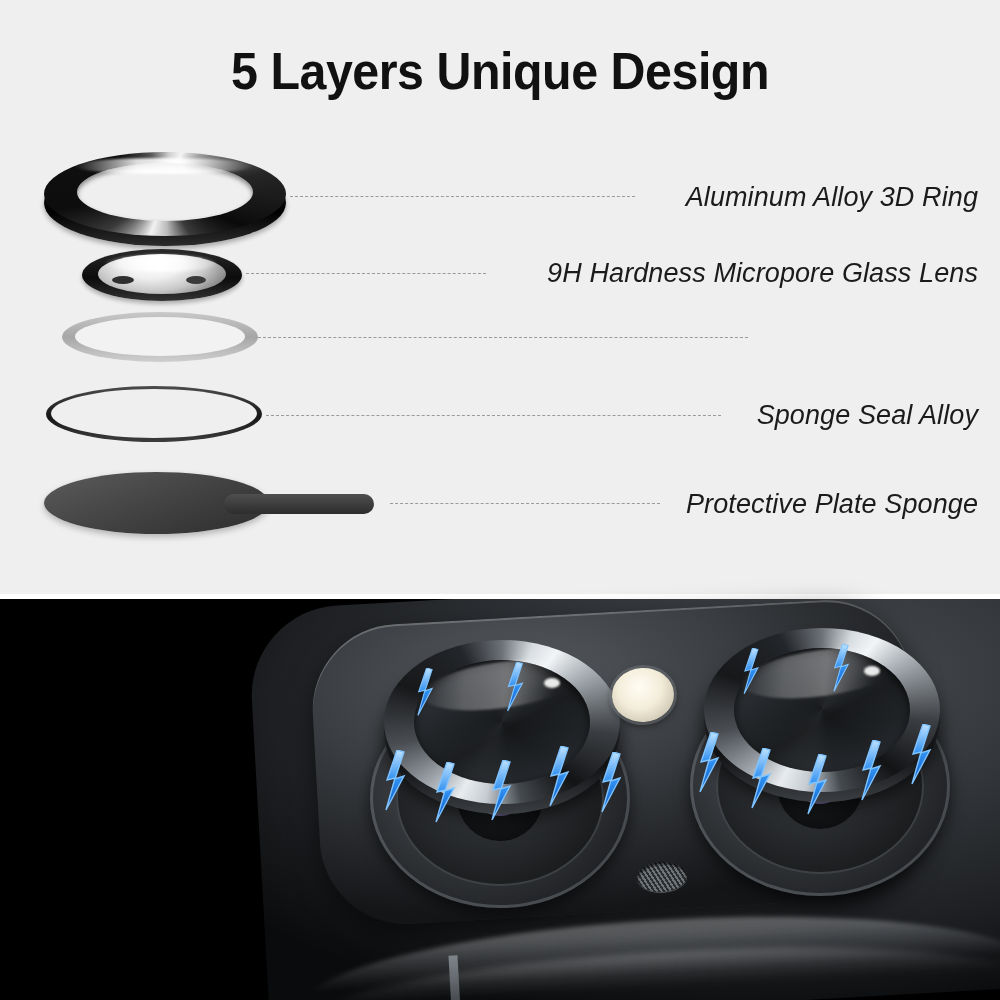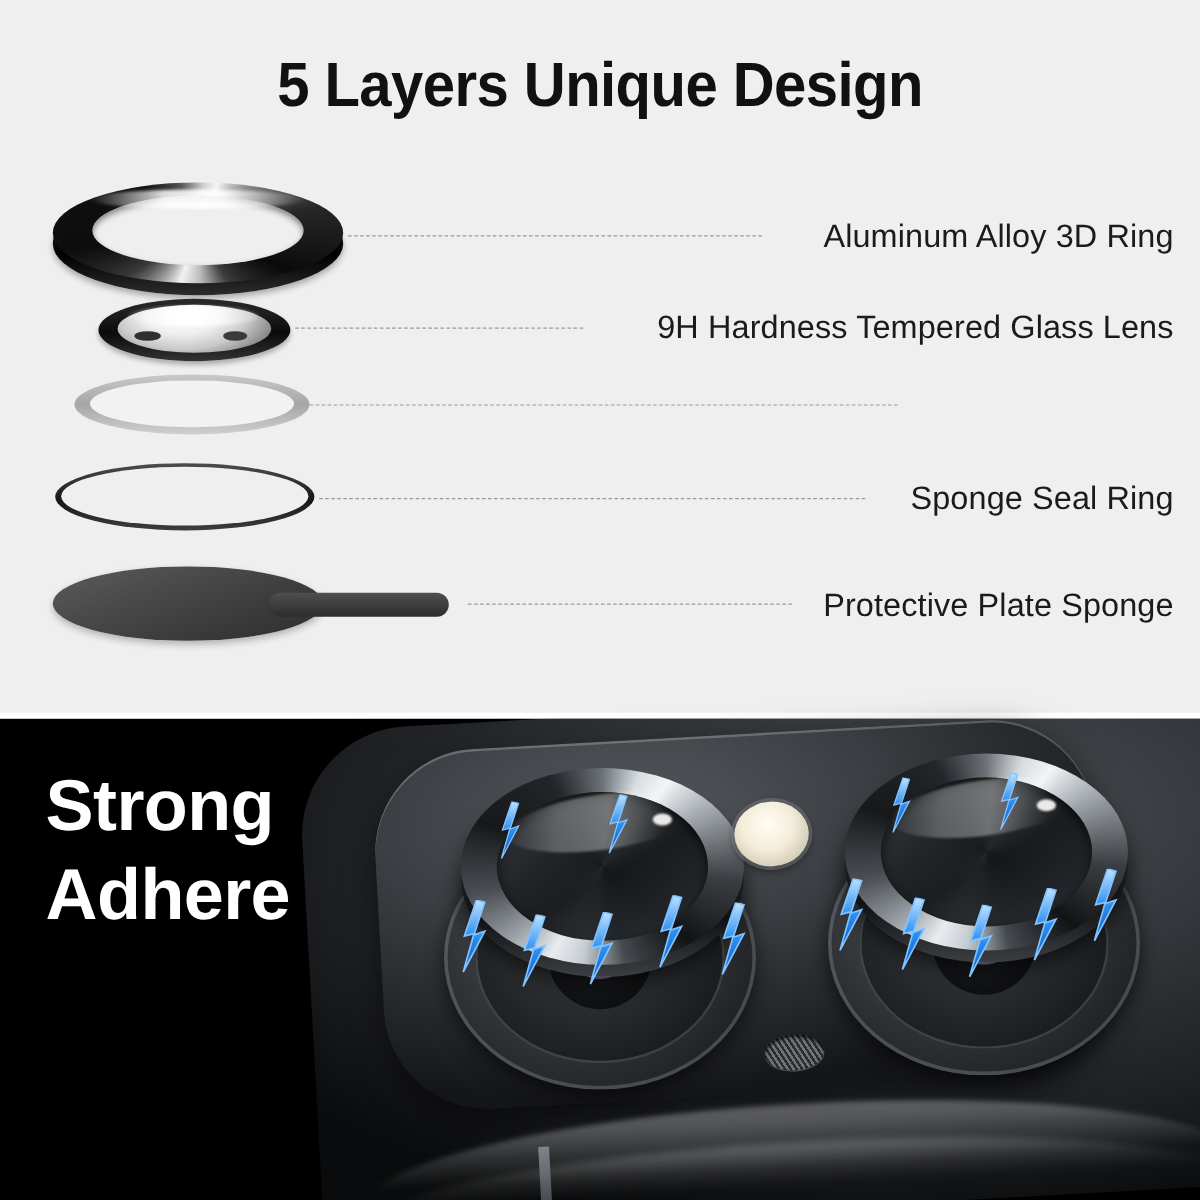--- a/index.html
+++ b/index.html
@@ -36,20 +36,21 @@
 
   
   .layer-label{
     position:absolute;
     right:22px;
     text-align:right;
     font-size:27px;
     color:#1b1b1b;
     white-space:nowrap;
     letter-spacing:0.1px;
+    font-style:italic;
   }
 
   
   .art{position:absolute;}
 
   
   .ring3d{
     left:44px;top:152px;width:242px;height:94px;
   }
   .ring3d .body{
@@ -305,58 +306,54 @@
     <div class="layer-label" style="top:182px;">Aluminum Alloy 3D Ring</div>
 
     <div class="art glasslens">
       <div class="rim"></div>
       <div class="glass"></div>
       <div class="sheen"></div>
       <div class="dot-l"></div>
       <div class="dot-r"></div>
     </div>
     <div class="leader" style="left:246px;top:273px;width:240px;"></div>
-    <div class="layer-label" style="top:258px;">9H Hardness Tempered Glass Lens</div>
+    <div class="layer-label" style="top:258px;">9H Hardness Micropore Glass Lens</div>
 
     <div class="art tape">
       <div class="outer"></div>
       <div class="inner"></div>
     </div>
     <div class="leader" style="left:258px;top:337px;width:490px;"></div>
 
     <div class="art sponge">
       <div class="outer"></div>
       <div class="inner"></div>
     </div>
     <div class="leader" style="left:266px;top:415px;width:455px;"></div>
-    <div class="layer-label" style="top:400px;">Sponge Seal Ring</div>
+    <div class="layer-label" style="top:400px;">Sponge Seal Alloy</div>
 
     <div class="art plate">
       <div class="disc"></div>
       <div class="tab"></div>
     </div>
     <div class="leader" style="left:390px;top:503px;width:270px;"></div>
     <div class="layer-label" style="top:489px;">Protective Plate Sponge</div>
 
   </div>
 
   <div class="divider"></div>
 
   <div class="bottom-panel">
 
     <div class="phone">
       <div class="edge"></div>
       <div class="edge2"></div>
       <div class="seam"></div>
     </div>
 
-    <div class="adhere-text">
-      <span>Strong</span>
-      <span>Adhere</span>
-    </div>
   </div>
 
   <div class="cam-plateau"></div>
 
   <div class="lens-unit" style="left:370px;top:640px;width:260px;height:270px;">
     <div class="lens-base">
       <div class="ring-b"></div>
       <div class="pupil">
         <div class="iris"></div>
       </div>

